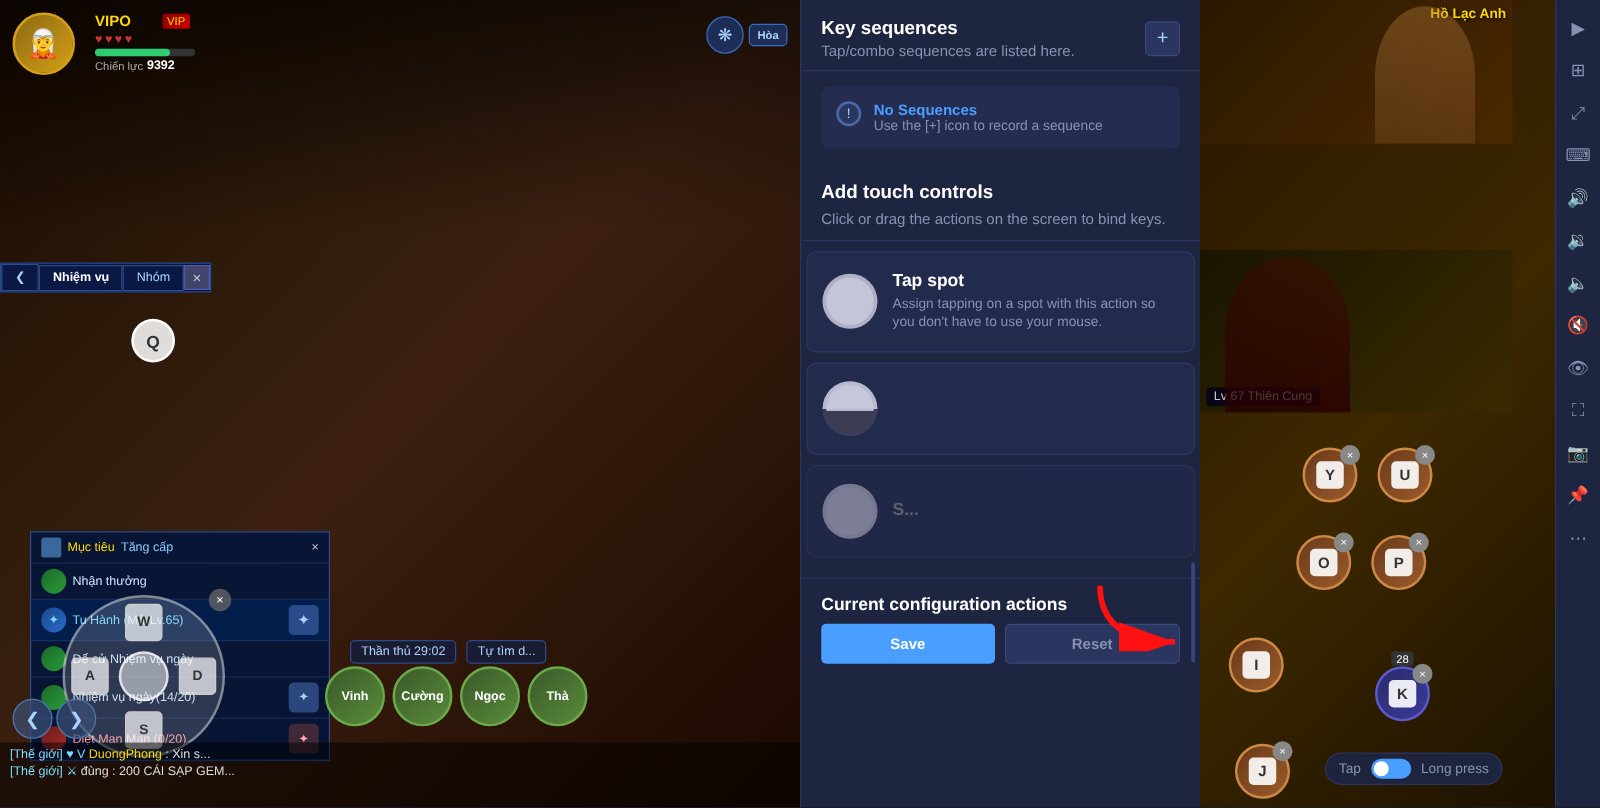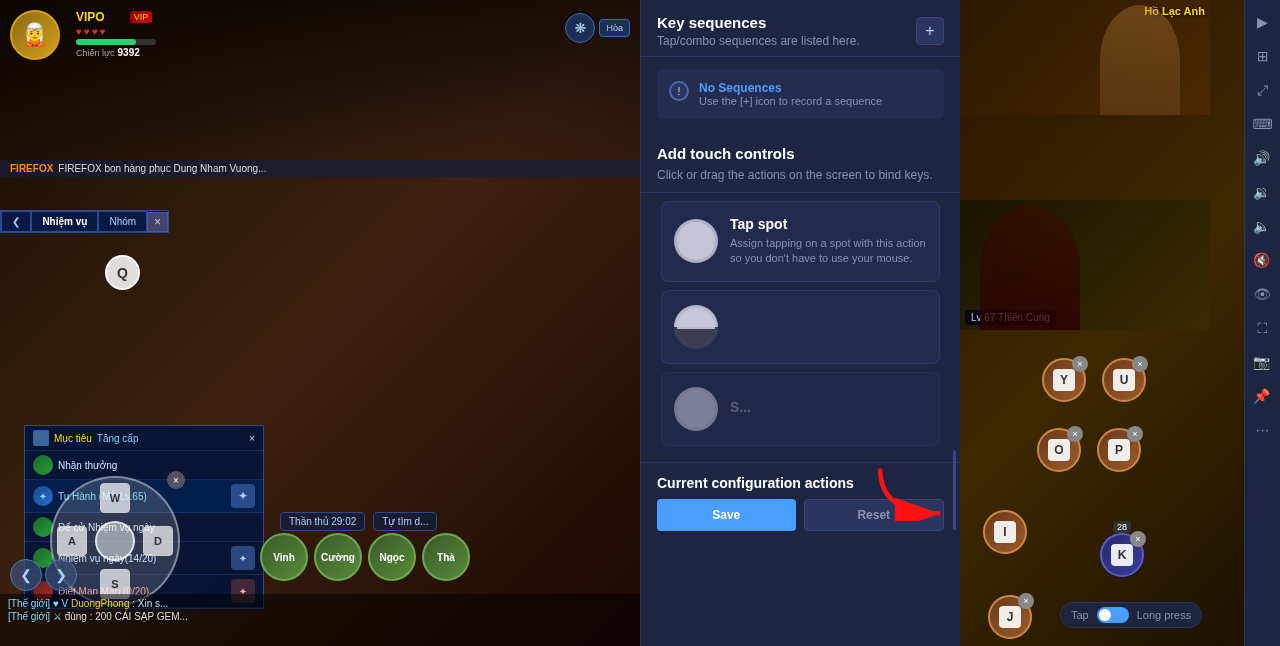--- a/index.html
+++ b/index.html
@@ -243,21 +243,21 @@
       margin-bottom: 5px;
     }
 
     .add-touch-desc {
       color: #8892b0;
       font-size: 12px;
       line-height: 1.4;
     }
 
     .control-cards-area {
-      padding: 8px 20px;
+      padding: 8px 4px;
     }
 
     .control-card {
       display: flex;
       align-items: center;
       background: rgba(42,53,96,0.4);
       border: 1px solid rgba(58,69,128,0.5);
       border-radius: 8px;
       padding: 14px 12px;
       margin-bottom: 8px;
@@ -421,20 +421,21 @@
     .heart { color: #cc3333; font-size: 10px; }
 
     .ui-button-small {
       background: rgba(30,60,120,0.7);
       border: 1px solid #3a6abb;
       border-radius: 4px;
       color: #aad4ff;
       font-size: 9px;
       padding: 3px 6px;
       cursor: pointer;
+      font-weight: bold;
     }
 
     .nav-mission-btn {
       background: rgba(10,25,70,0.85);
       border: 1px solid #2a4a8a;
       color: #aad4ff;
       font-size: 10px;
       padding: 4px 10px;
       cursor: pointer;
     }
@@ -492,24 +493,20 @@
     </div>
 
     <div style="position:absolute;top:8px;right:10px;display:flex;gap:4px;align-items:center;">
       <div style="width:30px;height:30px;border-radius:50%;background:rgba(30,60,120,0.7);border:1px solid #3a6abb;display:flex;align-items:center;justify-content:center;">
         <span style="color:#aad4ff;font-size:14px;">❋</span>
       </div>
       <div class="ui-button-small">Hòa</div>
     </div>
   </div>
 
-  <div style="position:absolute;top:160px;left:0;right:0;background:rgba(20,30,60,0.7);padding:3px 10px;display:flex;gap:5px;align-items:center;">
-    <span style="color:#FF8C00;font-size:10px;font-weight:bold;">FIREFOX</span>
-    <span style="color:#ddd;font-size:10px;">FIREFOX bon hàng phục Dung Nham Vuong...</span>
-  </div>
 
   <div style="position:absolute;top:210px;left:0;">
 
     <div style="display:flex;align-items:center;background:rgba(10,20,60,0.9);border:1px solid #2a4a8a;">
       <div class="nav-mission-btn">❮</div>
       <div class="nav-mission-btn" style="font-weight:bold;color:#fff;">Nhiệm vụ</div>
       <div class="nav-mission-btn">Nhóm</div>
       <div class="close-x">×</div>
     </div>
 

